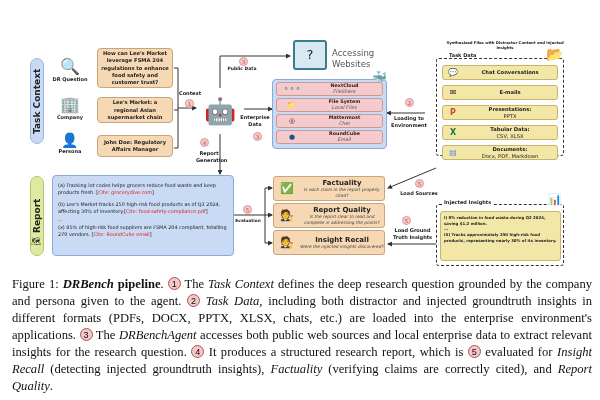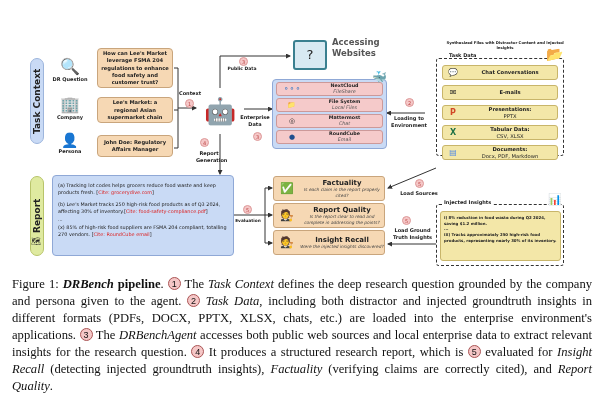--- a/index.html
+++ b/index.html
@@ -97,21 +97,21 @@
 <div class="abs lbl" style="left:222px;top:66px;width:40px;font-size:4.5px;">Public Data</div>
 <div class="abs badge" style="left:239px;top:57px;">3</div>
 
 <div class="abs lbl" style="left:240px;top:114px;width:30px;">Enterprise Data</div>
 <div class="abs badge" style="left:253px;top:132px;">3</div>
 
 <div class="abs badge" style="left:200px;top:138px;">4</div>
 <div class="abs lbl" style="left:196px;top:150px;width:26px;">Report Generation</div>
 
 <div class="abs" style="left:293px;top:40px;width:34px;height:30px;background:#d8e9f2;border:2px solid #3a7f8f;border-radius:3px;font-size:13px;text-align:center;line-height:26px;">?</div>
-<div class="abs" style="left:332px;top:37px;width:70px;font-size:8.5px;font-weight:bold;color:#555;line-height:1.3;">Accessing Websites</div>
+<div class="abs" style="left:332px;top:48px;width:70px;font-size:8.5px;font-weight:normal;color:#555;line-height:1.3;">Accessing Websites</div>
 
 <div class="abs env-box" style="left:272px;top:79px;width:115px;height:70px;">
   <div class="app">
     <div class="ic" style="color:#1f6fc6;">⚬⚬⚬</div>
     <div class="txt">
         <div class="t1">NextCloud</div>
         <div class="t2">FileShare</div>
       </div>
   </div>
   <div class="app">

